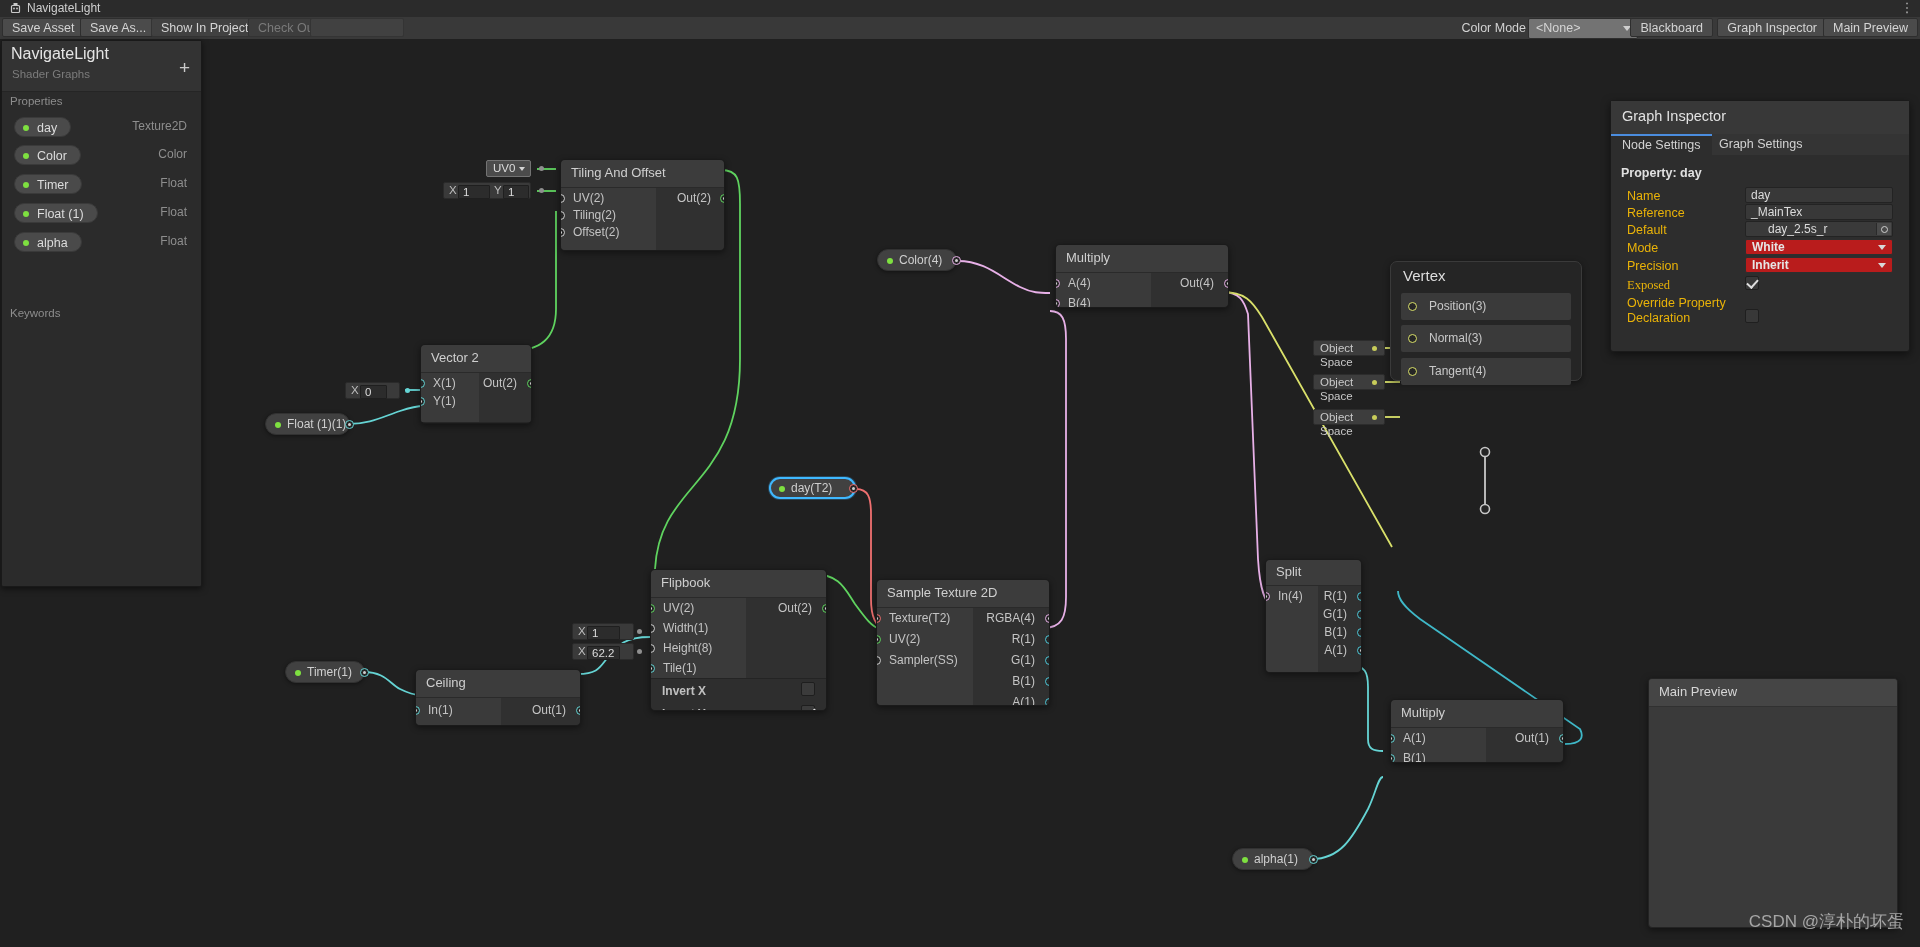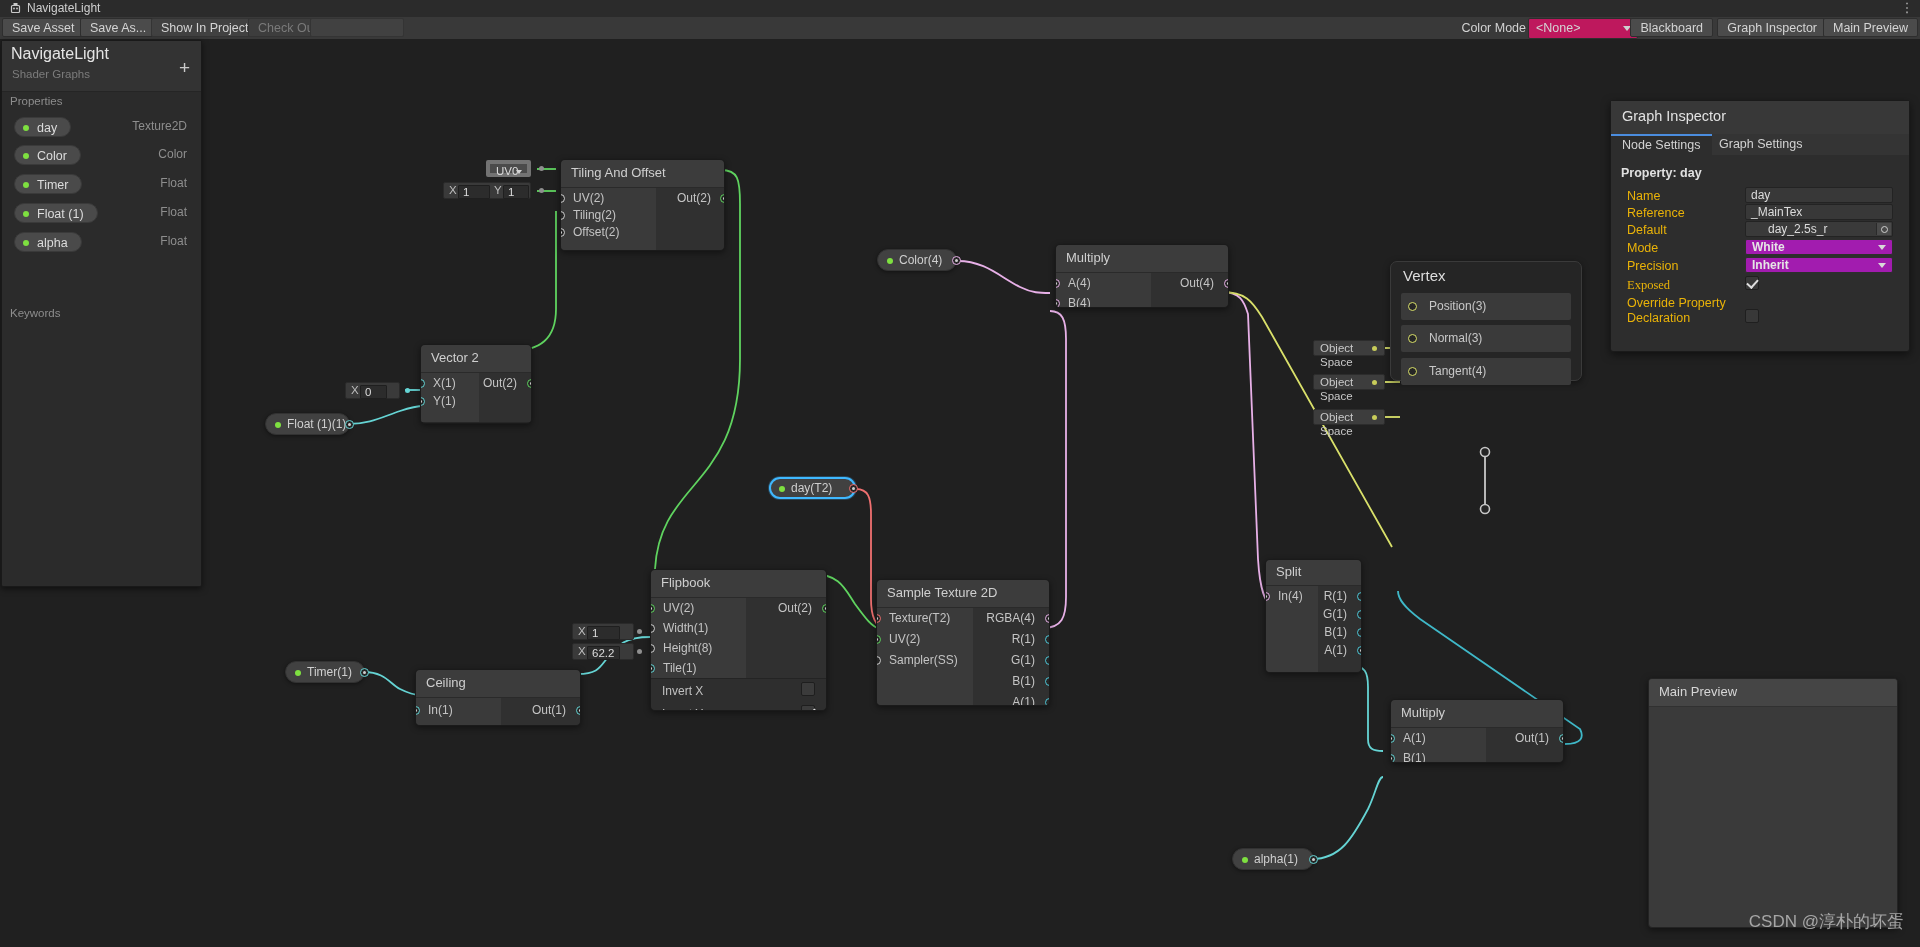--- a/index.html
+++ b/index.html
@@ -20,21 +20,21 @@
   .tbtn{height:19px;line-height:19px;padding:0 9px;background:#4b4b4b;border:1px solid #2e2e2e;border-radius:2px;
         font-size:12.5px;color:#d4d4d4;top:1px;box-sizing:border-box;white-space:nowrap;}
   .tbtn.flat{background:#414141;border-color:#343434;}
   .tbtn.disabled{color:#7a7a7a;background:#3d3d3d;border-color:#333;}
   #tb-save-asset{left:2px;}
   #tb-save-as{left:80px;}
   #tb-show-proj{left:151px;}
   #tb-check-out{left:248px;}
   #tb-spacer{left:310px;width:94px;background:#414141;border:1px solid #343434;}
   #lbl-color-mode{right:394px;top:4px;font-size:12.5px;color:#d2d2d2;}
-  #dd-color-mode{right:282px;top:1px;width:108px;height:19px;background:#be185d;border:1px solid #2e2e2e;border-radius:2px;}
+  #dd-color-mode{right:282px;top:1px;width:108px;height:19px;background:#737373;border:1px solid #2e2e2e;border-radius:2px;}
   #dd-color-mode .val{position:absolute;left:7px;top:2px;font-size:12.5px;color:#d4d4d4;}
   #dd-color-mode .arr{position:absolute;right:6px;top:7px;width:0;height:0;border-left:4px solid transparent;border-right:4px solid transparent;border-top:5px solid #cfcfcf;}
   #tb-blackboard{right:207px;}
   #tb-graph-insp{right:93px;}
   #tb-main-prev{right:2px;}
 
   
   #canvas{left:0;top:39px;width:1920px;height:908px;background:#202020;overflow:hidden;}
 
   
@@ -61,21 +61,21 @@
   .gi-tab{position:absolute;top:0;height:21px;line-height:21px;font-size:12.5px;color:#d2d2d2;padding:0 11px;box-sizing:border-box;}
   .gi-tab.active{background:#2d2d2d;border-top:2px solid #4b8ddf;line-height:19px;}
   #gi-tab-node{left:0;}
   #gi-tab-graph{left:97px;}
   #gi-prop-head{position:absolute;left:10px;top:65px;font-size:12.5px;font-weight:bold;color:#e0e0e0;}
   .gi-row{position:absolute;left:0;width:100%;height:17px;}
   .gi-label{position:absolute;left:16px;top:0;font-size:12.5px;color:#eab308;}
   .gi-field{position:absolute;left:134px;top:-2px;width:148px;height:16px;background:#383838;border:1px solid #232323;
             border-radius:2px;box-sizing:border-box;}
   .gi-field .t{position:absolute;left:5px;top:0px;font-size:12px;color:#dcdcdc;line-height:14px;}
-  .gi-select{position:absolute;left:134px;top:-2px;width:148px;height:16px;background:#a21caf;border:1px solid #2e2e2e;
+  .gi-select{position:absolute;left:134px;top:-2px;width:148px;height:16px;background:#b91c1c;border:1px solid #2e2e2e;
              border-radius:2px;box-sizing:border-box;}
   .gi-select .t{position:absolute;left:6px;top:0px;font-size:12px;color:#e6e6e6;line-height:14px;font-weight:bold;}
   .gi-select .arr{position:absolute;right:6px;top:5px;width:0;height:0;border-left:4px solid transparent;border-right:4px solid transparent;border-top:5px solid #d8d8d8;}
   .gi-objfield{position:absolute;left:134px;top:-2px;width:148px;height:16px;background:#3a3a3a;border:1px solid #232323;border-radius:2px;box-sizing:border-box;}
   .gi-objfield .t{position:absolute;left:22px;top:0;font-size:12px;color:#dcdcdc;line-height:14px;}
   .gi-objfield .picker{position:absolute;right:1px;top:1px;width:14px;height:12px;background:#4a4a4a;border-left:1px solid #2a2a2a;}
   .gi-objfield .picker::after{content:"";position:absolute;left:4px;top:3px;width:5px;height:5px;border:1px solid #cfcfcf;border-radius:50%;}
   .gi-check{position:absolute;left:134px;top:-2px;width:14px;height:14px;background:#383838;border:1px solid #1f1f1f;border-radius:2px;box-sizing:border-box;}
   .gi-check.on::after{content:"";position:absolute;left:3px;top:0px;width:5px;height:9px;border:solid #dedede;border-width:0 2px 2px 0;transform:rotate(42deg);}
 
@@ -91,30 +91,30 @@
   .n-head{position:relative;height:27px;background:#3c3c3c;border-bottom:1px solid #2a2a2a;}
   .n-head .t{position:absolute;left:10px;top:5px;font-size:13px;color:#cfcfcf;}
   .n-body{position:relative;background:#303030;}
   .n-slots-in{position:absolute;left:0;top:0;bottom:0;background:#3a3a3a;}
   .port{position:absolute;width:9px;height:9px;border-radius:50%;box-sizing:border-box;border:1.6px solid #cfcfcf;background:#262626;}
   .port.f::after{content:"";position:absolute;left:1.5px;top:1.5px;width:3px;height:3px;border-radius:50%;background:#cfcfcf;}
   .plabel{position:absolute;font-size:12px;color:#c4c4c4;white-space:nowrap;}
   .plabel.r{text-align:right;}
   .n-preview{position:relative;background:#000;}
   .n-opts{position:relative;background:#2e2e2e;border-top:1px solid #242424;}
-  .opt-label{position:absolute;font-size:12px;color:#c0c0c0;}
+  .opt-label{position:absolute;font-size:12px;color:#c0c0c0;font-weight:bold;}
   .opt-check{position:absolute;width:14px;height:14px;background:#3b3b3b;border:1px solid #1e1e1e;border-radius:2px;box-sizing:border-box;}
   .opt-check.on::after{content:"";position:absolute;left:3.5px;top:0px;width:5px;height:9px;border:solid #dedede;border-width:0 2px 2px 0;transform:rotate(42deg);}
 
   
   .vwidget{position:absolute;height:17px;background:#3a3a3a;border:1px solid #2a2a2a;border-radius:2px;box-sizing:border-box;}
   .vwidget .ax{position:absolute;top:1px;font-size:11.5px;color:#bdbdbd;}
   .vfield{position:absolute;top:1.5px;height:14px;background:#2c2c2c;border:1px solid #1f1f1f;border-radius:1px;box-sizing:border-box;}
   .vfield .t{position:absolute;left:4px;top:-0.5px;font-size:11.5px;color:#dcdcdc;line-height:14px;}
-  .vdd{position:absolute;height:17px;background:#4b4b4b;border:4px solid #737373;border-radius:2px;box-sizing:border-box;}
+  .vdd{position:absolute;height:17px;background:#4b4b4b;border:1px solid #737373;border-radius:2px;box-sizing:border-box;}
   .vdd .t{position:absolute;left:6px;top:1px;font-size:11.5px;color:#dcdcdc;}
   .vdd .arr{position:absolute;right:5px;top:6px;width:0;height:0;border-left:3.5px solid transparent;border-right:3.5px solid transparent;border-top:4.5px solid #d4d4d4;}
   .vdot{position:absolute;width:5px;height:5px;border-radius:50%;background:#8f8f8f;}
 
   
   .spacedd{position:absolute;height:16px;background:#3d3d3d;border:1px solid #2c2c2c;border-radius:2px;box-sizing:border-box;}
   .spacedd .t{position:absolute;left:6px;top:0px;font-size:11.5px;color:#c9c9c9;line-height:14px;}
   .spacedd .dot{position:absolute;right:7px;top:5px;width:5px;height:5px;border-radius:50%;background:#c8cc5a;}
 
   

